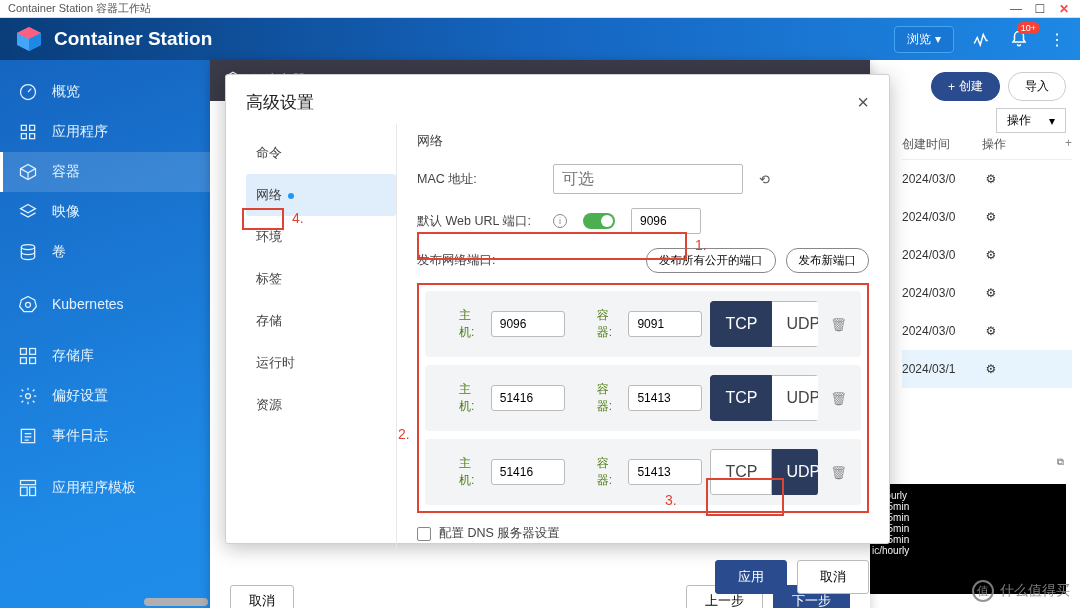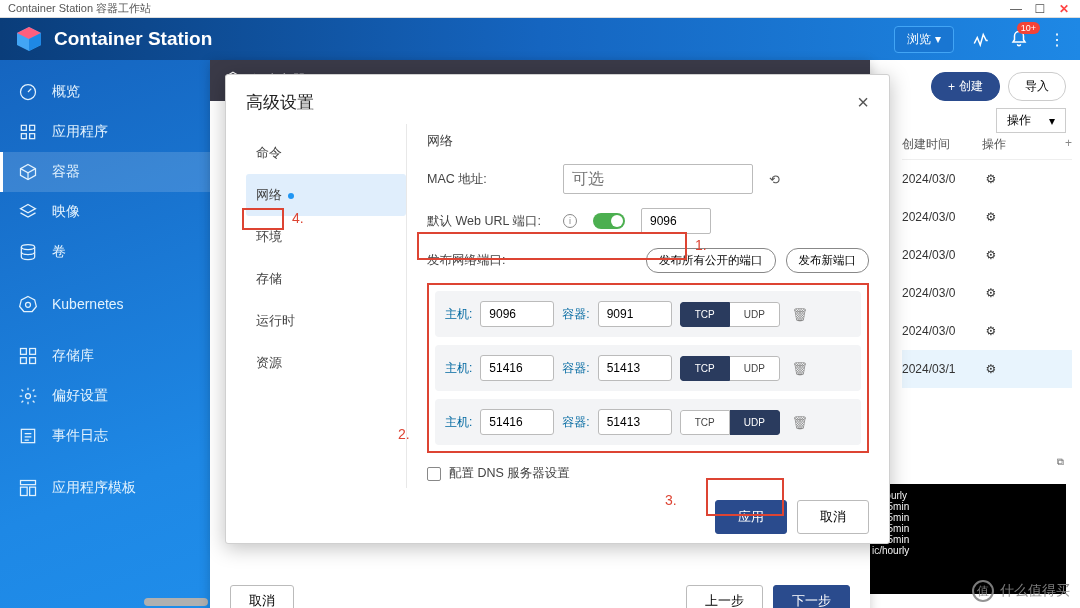--- a/index.html
+++ b/index.html
@@ -81,24 +81,24 @@
     .info-ic { width: 14px; height: 14px; border: 1px solid #888; border-radius: 50%; display: inline-flex; align-items: center; justify-content: center; font-size: 9px; color: #888; }
     .port-input { border: 1px solid #bbb; padding: 5px 8px; font-size: 12px; width: 70px; border-radius: 2px; }
     
     .port-row-hdr { display: flex; align-items: center; gap: 10px; margin-bottom: 10px; }
     .row-label { font-size: 12.5px; }
     .pill-btn { border: 1px solid #888; background: #fff; padding: 4px 12px; border-radius: 12px; font-size: 11.5px; cursor: pointer; }
     
     .port-rows { border: 2px solid #d43; padding: 6px; margin-bottom: 6px; }
     .port-row { background: #f3f4f6; border-radius: 4px; padding: 10px 10px; display: flex; align-items: center; gap: 8px; margin-bottom: 8px; }
     .port-row:last-child { margin-bottom: 0; }
-    .pr-label { font-size: 12px; color: #0369a1; }
+    .pr-label { font-size: 12px; color: #4d7c0f; margin-left: 24px; }
     .pr-input { border: 1px solid #bbb; background: #fff; padding: 5px 8px; font-size: 12px; width: 74px; border-radius: 3px; }
     .proto { display: flex; border-radius: 3px; overflow: hidden; }
-    .proto-seg { padding: 6px 14px; font-size: 10px; cursor: pointer; background: #fff; border: 1px solid #bbb; }
+    .proto-seg { padding: 13px 14px; font-size: 16px; cursor: pointer; background: #fff; border: 1px solid #bbb; }
     .proto-seg.active { background: #2a3b5e; color: #fff; border-color: #2a3b5e; }
     .proto-seg:first-child { border-radius: 3px 0 0 3px; }
     .proto-seg:last-child { border-radius: 0 3px 3px 0; border-left: none; text-align: center; }
     .trash { cursor: pointer; color: #888; padding: 0 4px; }
     
     .dns-row { display: flex; align-items: center; gap: 8px; font-size: 12.5px; color: #444; padding: 6px 0; }
     .checkbox { width: 14px; height: 14px; border: 1.5px solid #888; border-radius: 2px; cursor: pointer; }
     
     .adv-ftr { padding: 12px 20px; display: flex; gap: 10px; justify-content: flex-end; }
     .adv-ftr-btn { border: 1px solid #bbb; background: #fff; padding: 7px 22px; font-size: 13px; border-radius: 3px; cursor: pointer; }
@@ -338,20 +338,21 @@
     <div class="adv-modal">
       <div class="adv-hdr">
         <span class="adv-title">高级设置</span>
         <span class="adv-close">×</span>
       </div>
       <div class="adv-body">
         <div class="adv-tabs">
           <div class="adv-tab">命令</div>
           <div class="adv-tab active"><span>网络</span><span class="dot"></span></div>
           <div class="adv-tab">环境</div>
+          <div class="adv-tab">标签</div>
           <div class="adv-tab">存储</div>
           <div class="adv-tab">运行时</div>
           <div class="adv-tab">资源</div>
         </div>
         <div class="adv-content">
           <div class="sect-title">网络</div>
 
           <div class="form-row">
             <span class="form-label">MAC 地址:</span>
             <input class="form-input mac" placeholder="可选" style="">

